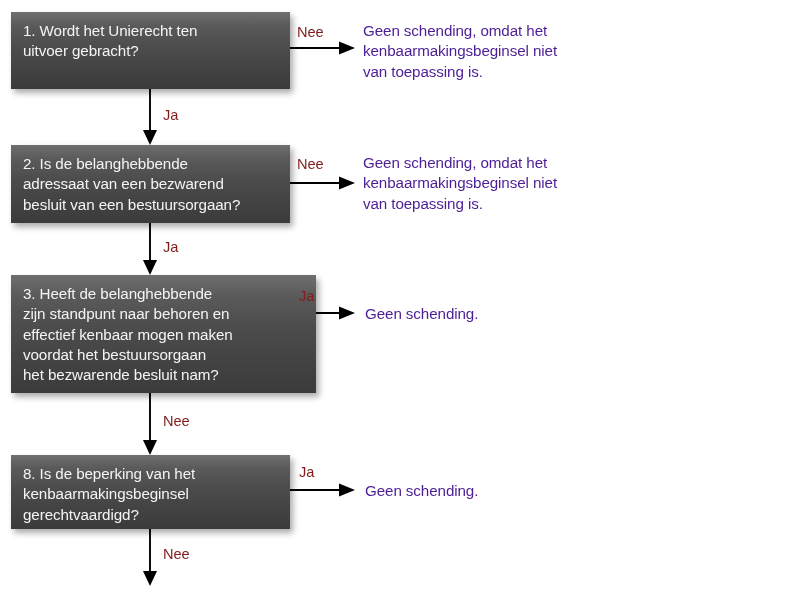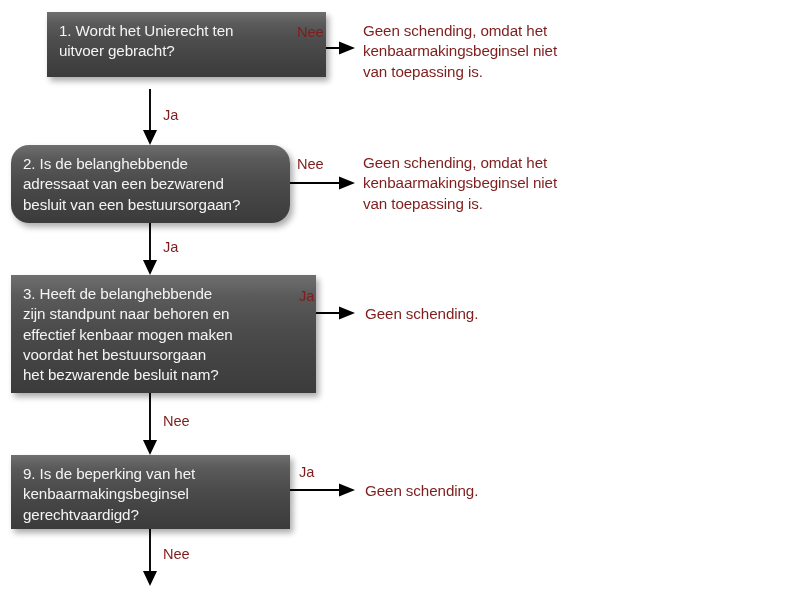--- a/index.html
+++ b/index.html
@@ -41,32 +41,32 @@
     justify-content: flex-start;
   }
   .node-text {
     font-size: 15.2px;
     line-height: 1.335;
     letter-spacing: -0.1px;
     white-space: pre-line;
     color: #f4f4f4;
   }
 
-  #node-1 { left: 11px; top: 12px;  width: 279px; height: 65px; margin-left: 36px; }
-  #node-2 { left: 11px; top: 145px; width: 279px; height: 78px; border-radius: 18px; }
+  #node-1 { left: 11px; top: 12px;  width: 279px; height: 77px; }
+  #node-2 { left: 11px; top: 145px; width: 279px; height: 78px; }
   #node-3 { left: 11px; top: 275px; width: 305px; height: 118px; }
   #node-4 { left: 11px; top: 455px; width: 279px; height: 74px; }
 
   
   .outcome {
     position: absolute;
     font-size: 15.2px;
     line-height: 1.345;
     letter-spacing: -0.1px;
-    color: #7f1d1d;
+    color: #4c1d95;
     white-space: pre-line;
   }
   #outcome-1 { left: 363px; top: 21px;  width: 270px; }
   #outcome-2 { left: 363px; top: 153px; width: 270px; }
   #outcome-3 { left: 365px; top: 304px; width: 270px; }
   #outcome-4 { left: 365px; top: 481px; width: 270px; }
 
   
   .edge-label {
     position: absolute;
@@ -160,21 +160,21 @@
 
   <div class="node" id="node-3">
     <div class="node-text">3. Heeft de belanghebbende
 zijn standpunt naar behoren en
 effectief kenbaar mogen maken
 voordat het bestuursorgaan
 het bezwarende besluit nam?</div>
   </div>
 
   <div class="node" id="node-4">
-    <div class="node-text">9. Is de beperking van het
+    <div class="node-text">8. Is de beperking van het
 kenbaarmakingsbeginsel
 gerechtvaardigd?</div>
   </div>
 
   <div class="outcome" id="outcome-1">Geen schending, omdat het
 kenbaarmakingsbeginsel niet
 van toepassing is.</div>
   <div class="outcome" id="outcome-2">Geen schending, omdat het
 kenbaarmakingsbeginsel niet
 van toepassing is.</div>

